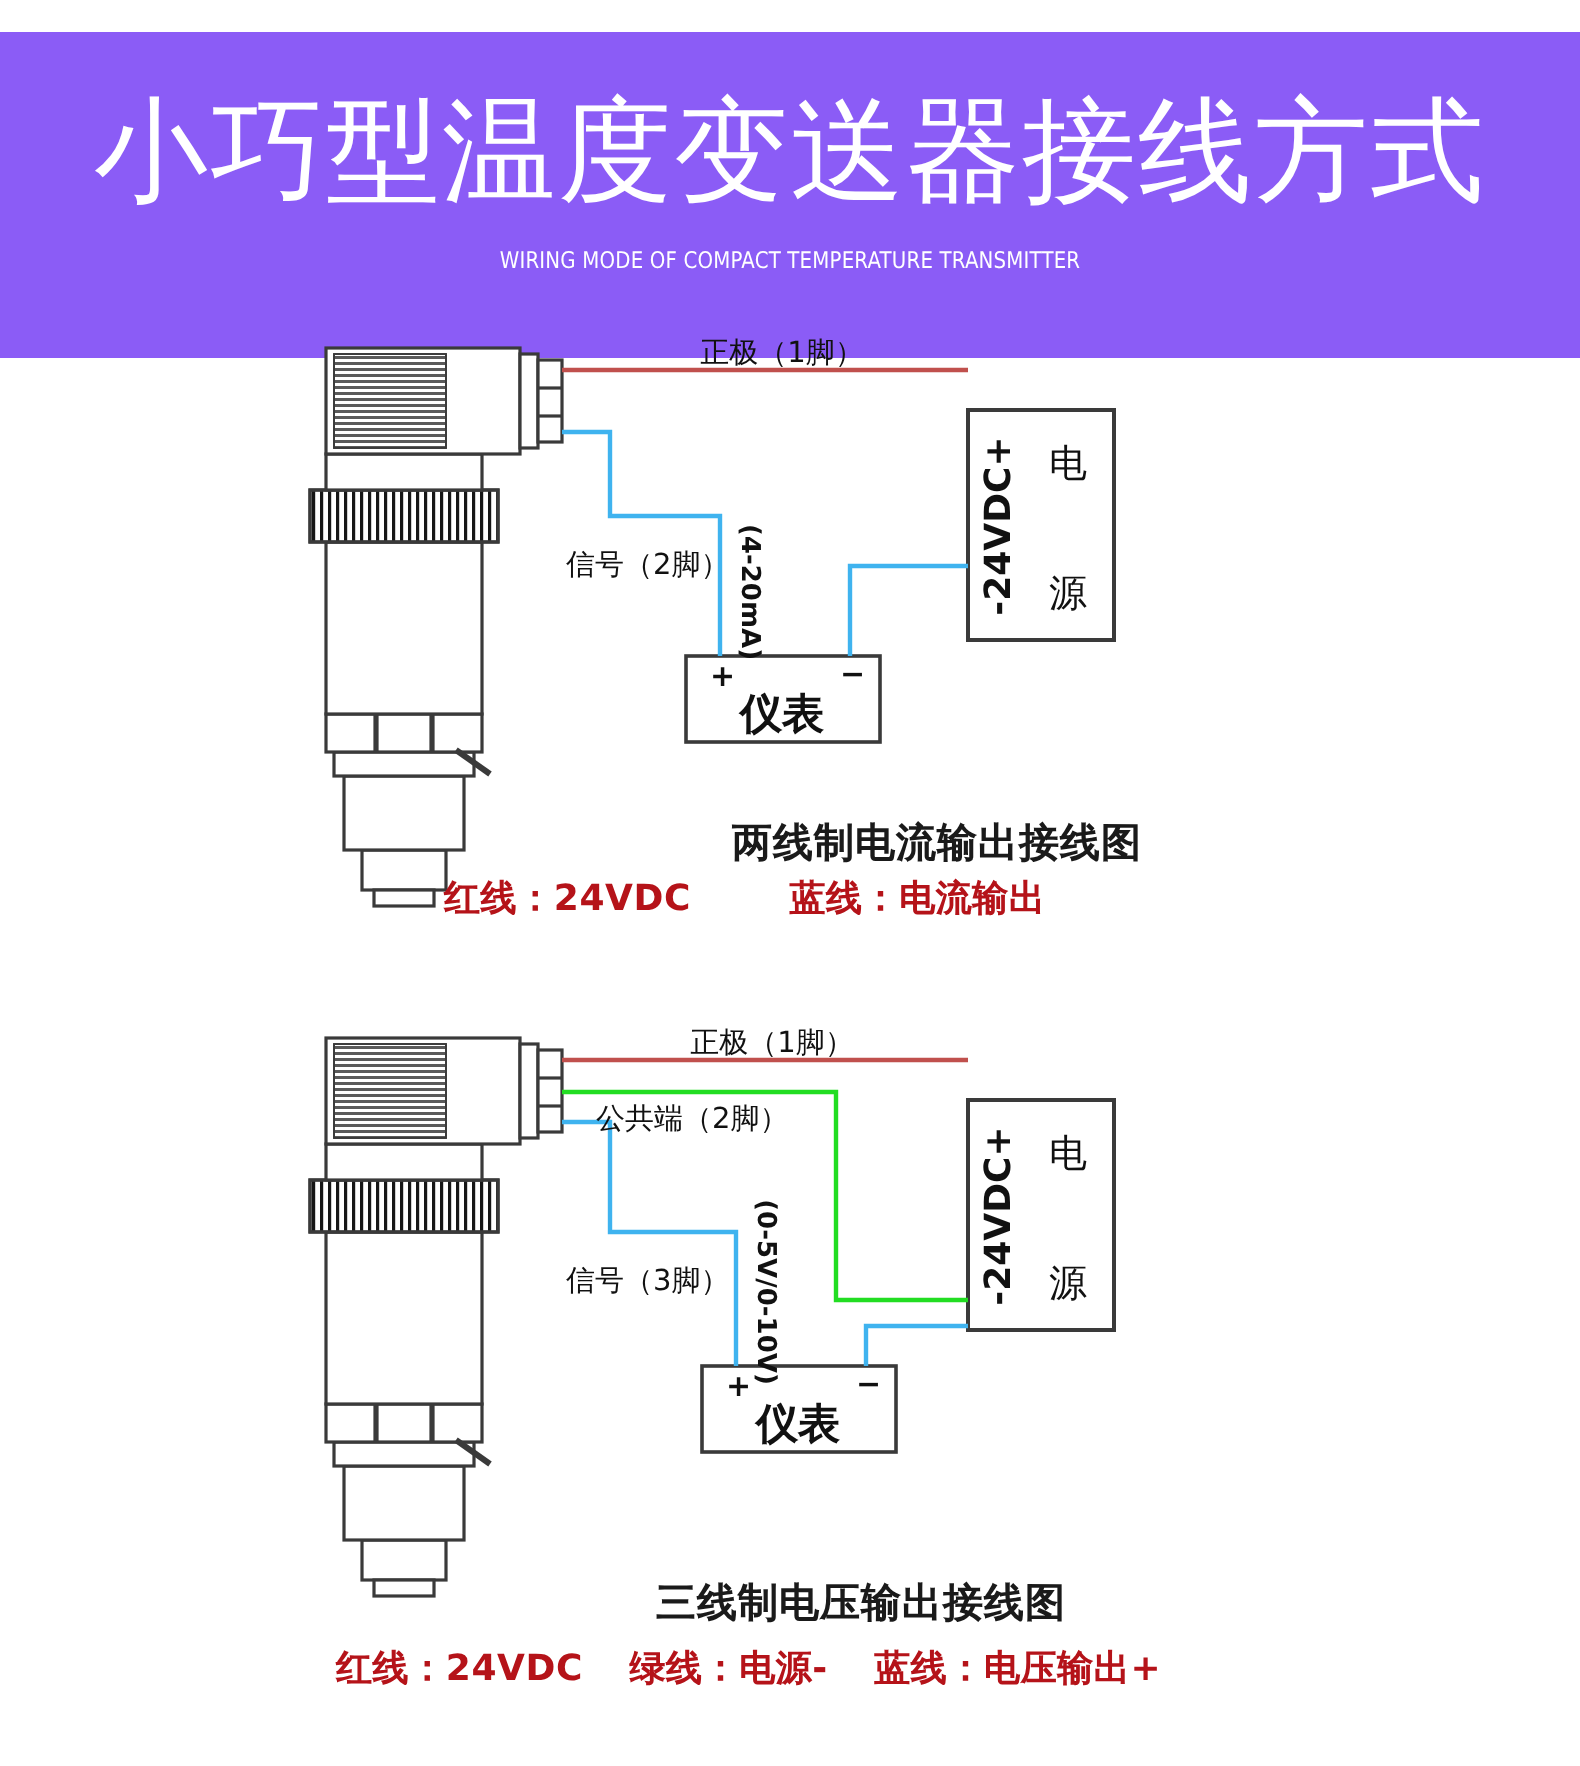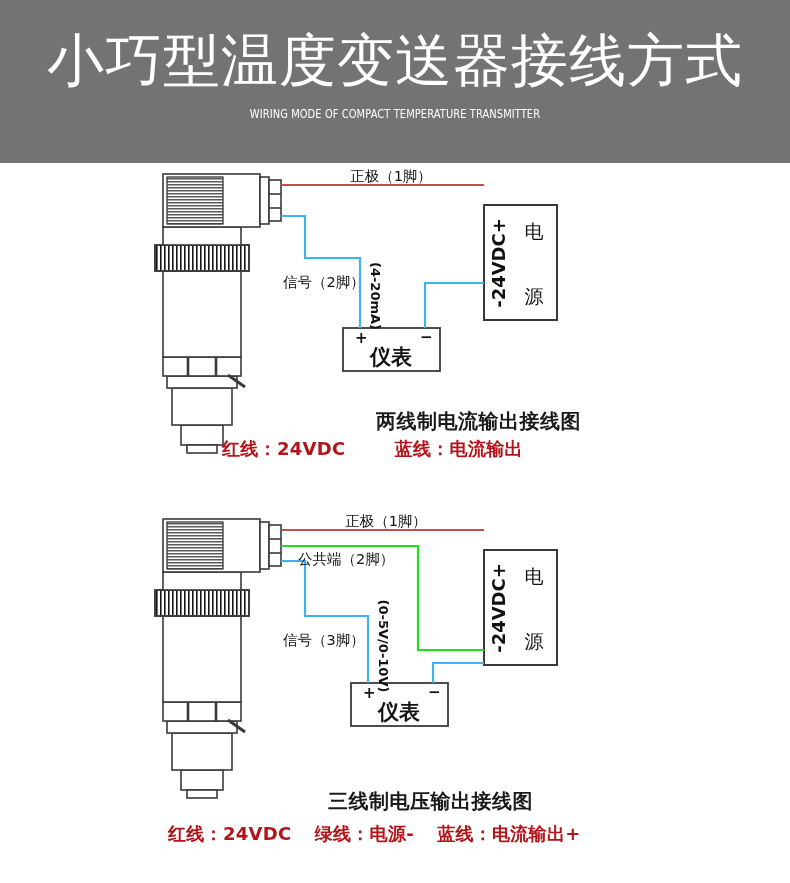--- a/index.html
+++ b/index.html
@@ -12,24 +12,24 @@
     width: 790px;
     height: 883px;
     position: relative;
     overflow: hidden;
     font-family: "DejaVu Sans", "Liberation Sans", sans-serif;
   }
 
   
   #header-banner {
     position: absolute;
-    left: 0; top: 0;
+    left: 0; top: 16px;
     width: 790px;
     height: 163px;
-    background: #737373;
+    background: #8b5cf6;
     box-sizing: border-box;
   }
   #header-title {
     position: absolute;
     left: 0; top: 27px;
     width: 790px;
     text-align: center;
     color: #ffffff;
     font-size: 57px;
     line-height: 66px;
@@ -154,21 +154,21 @@
     <path d="M281,53 L305,53 L305,95 L360,95 L360,165" stroke="#3FB3EF" stroke-width="2.2" fill="none"></path>
 
     <path d="M425,165 L425,120 L484,120" stroke="#3FB3EF" stroke-width="2.2" fill="none"></path>
 
     <text x="391" y="18" fill="#111111" font-size="14.5" text-anchor="middle" font-family="'DejaVu Sans','Liberation Sans',sans-serif">正极（1脚）</text>
     <text x="283" y="124" fill="#111111" font-size="14.5" font-family="'DejaVu Sans','Liberation Sans',sans-serif">信号（2脚）</text>
     <text x="371" y="133" fill="#111111" font-size="13" font-weight="bold" text-anchor="middle" font-family="'DejaVu Sans','Liberation Sans',sans-serif" transform="rotate(90 371 133)">(4-20mA)</text>
   </svg>
 </div>
 
-<div class="caption-title" style="left:366px; top:408px;margin-left:10px;">两线制电流输出接线图</div>
+<div class="caption-title" style="left:366px; top:408px;">两线制电流输出接线图</div>
 <div class="caption-legend" style="left:222px; top:437px;">
   <span class="legend-seg">红线：24VDC</span>
   <span style="display:inline-block;width:36px;"></span>
   <span class="legend-seg">蓝线：电流输出</span>
 </div>
 
 <div class="diagram" id="diagram-2" style="top:508px;height:320px;">
   <svg width="790" height="320" viewBox="0 0 790 320" xmlns="http://www.w3.org/2000/svg">
     <defs>
       <pattern id="knurl-v2" width="4" height="10" patternUnits="userSpaceOnUse">
@@ -236,14 +236,14 @@
     <text x="379" y="138" fill="#111111" font-size="13" font-weight="bold" text-anchor="middle" font-family="'DejaVu Sans','Liberation Sans',sans-serif" transform="rotate(90 379 138)">(0-5V/0-10V)</text>
   </svg>
 </div>
 
 <div class="caption-title" style="left:328px; top:788px;">三线制电压输出接线图</div>
 <div class="caption-legend" style="left:168px; top:822px;">
   <span class="legend-seg">红线：24VDC</span>
   <span style="display:inline-block;width:10px;"></span>
   <span class="legend-seg">绿线：电源-</span>
   <span style="display:inline-block;width:10px;"></span>
-  <span class="legend-seg">蓝线：电流输出+</span>
+  <span class="legend-seg">蓝线：电压输出+</span>
 </div>
 
 </body></html>

